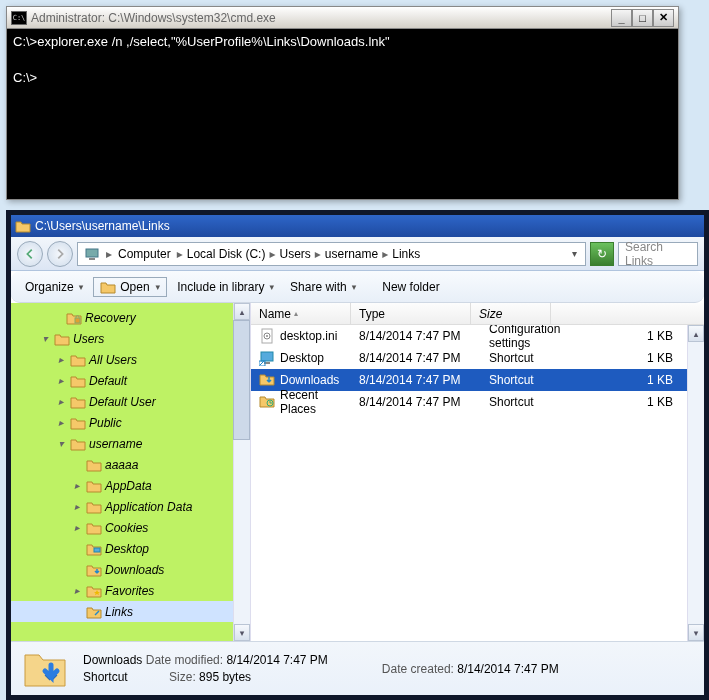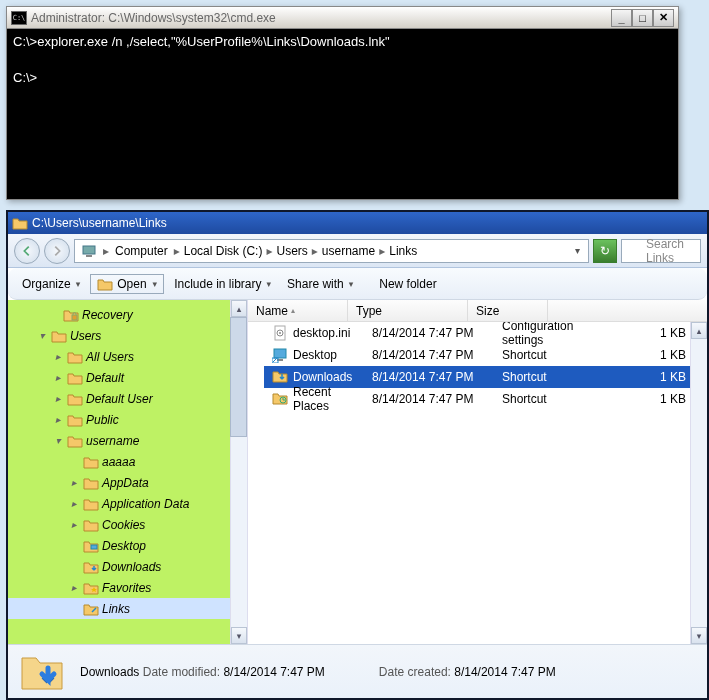--- a/index.html
+++ b/index.html
@@ -8,54 +8,54 @@
 
 .cmd-window { position: absolute; top: 6px; left: 6px; width: 673px; height: 194px; background: #000; border: 1px solid #888; box-shadow: 2px 2px 6px rgba(0,0,0,0.3); }
 .cmd-title { background: linear-gradient(#fff, #d4d0c8); height: 22px; display: flex; align-items: center; padding: 0 4px; border-bottom: 1px solid #888; }
 .cmd-title .icon { width: 16px; height: 14px; margin-right: 4px; background:#000; border:1px solid #666; display:flex; align-items:center; justify-content:center; color:#ccc; font-size:7px; font-family:monospace;}
 .cmd-title .title-text { flex: 1; color: #666; font-size: 12px; }
 .cmd-title .win-btns { display: flex; gap: 0; }
 .cmd-title .wbtn { width: 21px; height: 18px; background: linear-gradient(#f5f5f5,#ccc); border: 1px solid #888; display: flex; align-items: center; justify-content: center; font-size: 11px; font-weight:bold; cursor: pointer; }
 .cmd-body { padding: 4px 6px; color: #fff; font-family: "Lucida Console", monospace; font-size: 13px; line-height: 18px; white-space: pre; }
 
 
-.explorer { position: absolute; top: 210px; left: 6px; width: 703px; height: 490px; background: #fff; border: 2px solid #0f172a; display:flex; flex-direction:column;}
+.explorer { position: absolute; top: 210px; left: 6px; width: 703px; height: 490px; background: #fff; border: 5px solid #0f172a; display:flex; flex-direction:column;}
 .ex-title { background: linear-gradient(#2e66c9, #1e4aa0); height: 22px; display: flex; align-items: center; padding: 0 4px; color: #fff; font-size: 12px; gap:4px;}
 .ex-title .folder-icon-small { width:16px; height:14px;}
 .ex-addr { height: 34px; background: linear-gradient(#f2f6fb, #dce6f4); border-bottom: 1px solid #b0c4de; display: flex; align-items: center; padding: 0 6px; gap: 4px; }
 .navbtn { width: 26px; height: 26px; border-radius: 50%; background: radial-gradient(#f5f8fc,#cfdceb); border: 1px solid #9ab; display: flex; align-items:center; justify-content:center; cursor:pointer;}
 .navbtn svg { width:14px; height:14px; }
 .breadcrumb { flex:1; height:24px; background:#fff; border:1px solid #9ab; display:flex; align-items:center; padding:0 4px; font-size:12px; gap:2px;}
 .breadcrumb .sep { color:#666; padding:0 2px;}
 .bc-btn { display:flex; align-items:center; gap:4px; padding:0 2px;}
 .refresh-btn { width:24px; height:24px; border:1px solid #3a7e2e; background:linear-gradient(#6bc15e,#3a7e2e); display:flex; align-items:center; justify-content:center; cursor:pointer; color:#fff;}
-.search-box { width:80px; height:24px; border:1px solid #9ab; background:#fff; display:flex; align-items:center; padding:0 24px; color:#888;}
+.search-box { width:80px; height:24px; border:1px solid #9ab; background:#fff; display:flex; align-items:center; padding:0 6px; color:#888;}
 
 .toolbar { height:32px; background:linear-gradient(#f8fbfe,#e8eff8); border-bottom:1px solid #cfd8e4; display:flex; align-items:center; padding:0 8px; gap:4px; font-size:12px;border-radius:9px;}
 .tb-item { padding:4px 6px; display:flex; align-items:center; gap:3px;}
 .tb-item.dd::after { content:"▾"; font-size:9px; margin-left:2px; color:#555;}
 .open-btn { border:1px solid #9ab; padding:2px 6px; display:flex; align-items:center; gap:4px;}
 
 .ex-body { flex:1; display:flex; overflow:hidden;}
 .tree { width:225px; border-right:1px solid #dde; overflow-y:auto; padding:4px 0; background:#bef264;font-style:italic;}
 .tree-row { display:flex; align-items:center; height:21px; font-size:12px; gap:3px; padding-right:4px;}
 .tree-row.selected { background:#cfe3ff; }
 .tree-row .exp { width:12px; display:inline-flex; justify-content:center; color:#666; font-size:10px; cursor:pointer;}
 .folder-icon { width:16px; height:14px; display:inline-block;}
 .folder-icon svg { width:16px; height:14px; display:block;}
 
 .filepane { flex:1; overflow:hidden; display:flex; flex-direction:column;}
 .columns { height:22px; background:linear-gradient(#fdfdfd,#efefef); border-bottom:1px solid #ddd; display:flex; font-size:12px;}
 .col { border-right:1px solid #ddd; padding:3px 8px; display:flex; align-items:center; gap:3px;}
 .col.name { width:100px;}
 .col.date { width:130px;}
 .col.type { width:120px;}
-.col.size { width:80px;}
+.col.size { width:80px;font-style:italic;}
 .rows { flex:1; overflow:auto;}
-.file-row { height:22px; display:flex; align-items:center; font-size:12px;margin-left:16px;}
+.file-row { height:22px; display:flex; align-items:center; font-size:12px;}
 .file-row.selected { background:#1e5bbf; color:#fff;}
 .cell { padding:0 8px; display:flex; align-items:center; gap:5px;}
 .cell.name { width:100px;}
 .cell.date { width:130px;}
 .cell.type { width:120px;}
 .cell.size { width:80px; justify-content:flex-end;}
 .file-icon { width:16px; height:16px; display:inline-flex;}
 
 .details { height:54px; border-top:1px solid #cfd8e4; background:linear-gradient(#f2f6fb,#eaf1fa); display:flex; align-items:center; padding:4px 10px; gap:14px; font-size:12px;}
 .details .big-icon { width:48px; height:48px;}
@@ -382,18 +382,19 @@
   <div class="details">
     <div class="big-icon">
       <svg viewBox="0 0 48 48">
           <path fill="#f5d58a" stroke="#c99a3e" d="M4 10h14l4 5h22v26H4z"></path>
           <path fill="#3a8de0" d="M30 24v10m0 0l-5-5m5 5l5-5" stroke="#2c6ab5" stroke-width="4"></path>
           <path d="M30 20v12l-6-6m6 6l6-6" stroke="#2c7de0" stroke-width="5" fill="none" stroke-linecap="round"></path>
         </svg>
     </div>
     <div class="dcol">
       <div><span>Downloads</span> <span class="label">Date modified:</span> <span>8/14/2014 7:47 PM</span></div>
+      <div><span>Shortcut</span> <span style="display:inline-block;width:38px;"></span><span class="label">Size:</span> <span>895 bytes</span></div>
     </div>
     <div class="dcol" style="margin-left:40px;">
       <div><span class="label">Date created:</span> <span>8/14/2014 7:47 PM</span></div>
     </div>
   </div>
 </div>
 
 </body></html>

